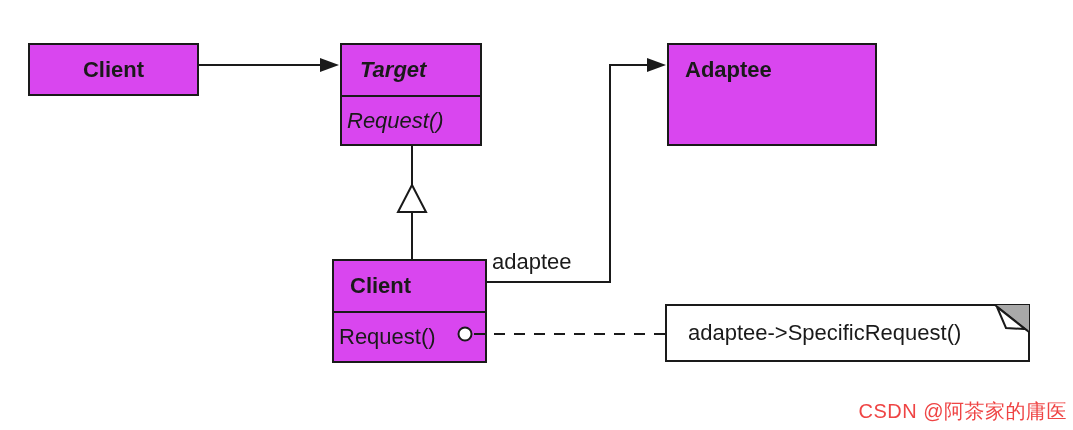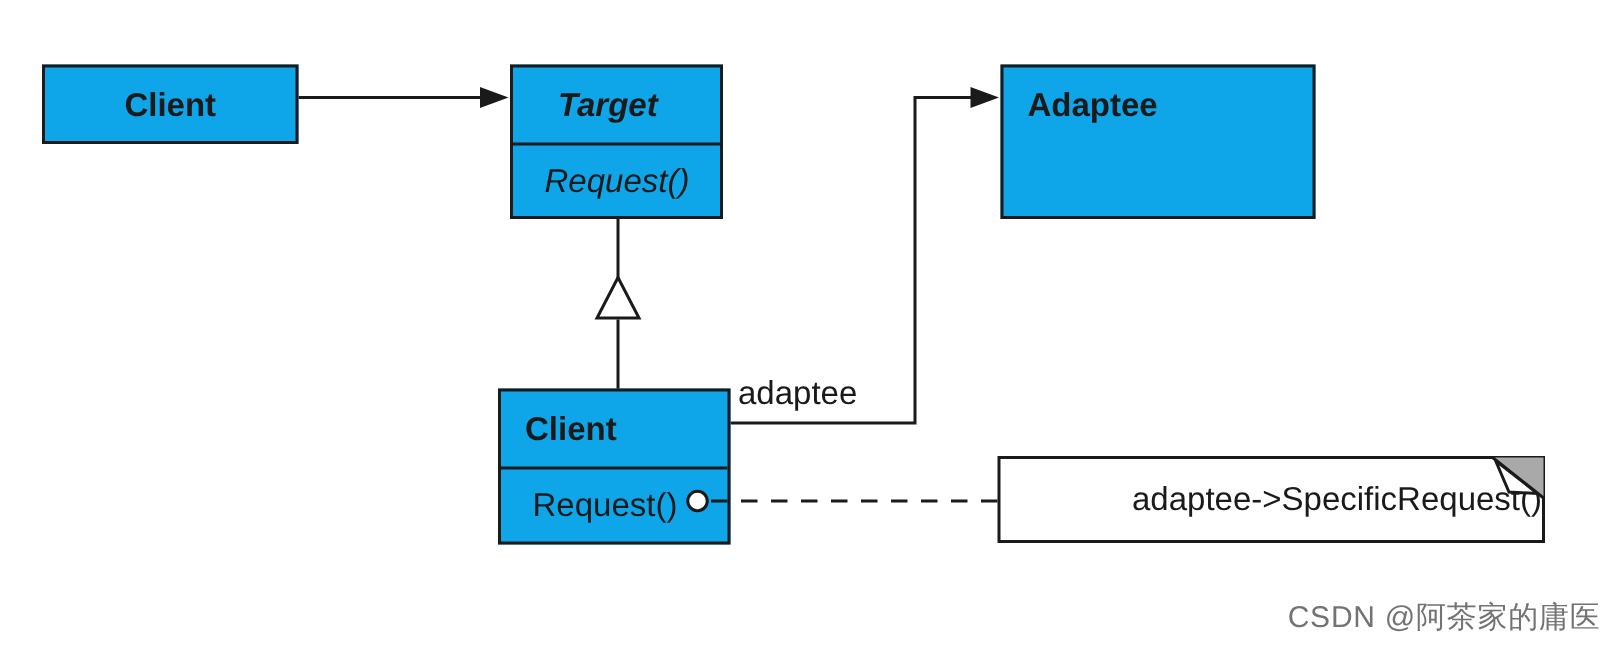--- a/index.html
+++ b/index.html
@@ -21,21 +21,21 @@
     top: 0;
     width: 1073px;
     height: 430px;
     pointer-events: none;
   }
   .lines-under { z-index: 1; }
   .lines-over { z-index: 3; }
 
   .uml-class {
     position: absolute;
-    background: #0ea5e9;
+    background: #d946ef;
     border: 2px solid #1a1a1a;
     box-sizing: border-box;
     z-index: 2;
   }
   .uml-title {
     display: flex;
     align-items: center;
     box-sizing: border-box;
     font-size: 22px;
     font-weight: bold;
@@ -48,21 +48,21 @@
     padding-left: 0;
   }
   .uml-methods {
     display: flex;
     align-items: center;
     box-sizing: border-box;
     border-top: 2px solid #1a1a1a;
     font-size: 22px;
     color: #1a1a1a;
     height: 49px;
-    padding-left: 21px;
+    padding-left: 5px;
   }
   .italic { font-style: italic; }
 
   #client-box  { left: 28px;  top: 43px;  width: 171px; height: 53px; }
   #client-box .uml-title { height: 49px; }
   #target-box  { left: 340px; top: 43px;  width: 142px; height: 103px; }
   #adaptee-box { left: 667px; top: 43px;  width: 210px; height: 103px; }
   #adapter-box { left: 332px; top: 259px; width: 155px; height: 104px; }
   #adapter-box .uml-methods { height: 50px; }
 
@@ -70,42 +70,41 @@
     position: absolute;
     left: 665px;
     top: 304px;
     width: 365px;
     height: 58px;
     background: #ffffff;
     border: 2px solid #1a1a1a;
     box-sizing: border-box;
     display: flex;
     align-items: center;
-    padding-left: 39px;
+    padding-left: 21px;
     font-size: 22px;
     color: #1a1a1a;
     z-index: 2;
-    justify-content: flex-end;
   }
 
   #adaptee-label {
     position: absolute;
     left: 492px;
     top: 249px;
     font-size: 22px;
     color: #1a1a1a;
     z-index: 2;
   }
 
   #watermark {
     position: absolute;
     right: 6px;
     top: 398px;
     font-size: 20px;
-    color: #737373;
+    color: #ef4444;
     letter-spacing: 0.5px;
     z-index: 2;
   }
 </style>
 </head>
 <body>
 
 <div id="canvas">
 
   <svg class="layer lines-under" viewBox="0 0 1073 430">
@@ -119,21 +118,21 @@
     <line x1="412" y1="145" x2="412" y2="186" stroke="#1a1a1a" stroke-width="2"></line>
     <polygon points="412,185 398,212 426,212" fill="#ffffff" stroke="#1a1a1a" stroke-width="2"></polygon>
     <line x1="412" y1="213" x2="412" y2="260" stroke="#1a1a1a" stroke-width="2"></line>
   </svg>
 
   <div class="uml-class" id="client-box">
     <div class="uml-title centered">Client</div>
   </div>
 
   <div class="uml-class" id="target-box">
-    <div class="uml-title italic" style="padding-left:30px;border-radius:15px;">Target</div>
+    <div class="uml-title italic" style="padding-left:18px;border-radius:15px;">Target</div>
     <div class="uml-methods italic">Request()</div>
   </div>
 
   <div class="uml-class" id="adaptee-box">
     <div class="uml-title">Adaptee</div>
   </div>
 
   <div class="uml-class" id="adapter-box">
     <div class="uml-title">Client</div>
     <div class="uml-methods">Request()</div>

